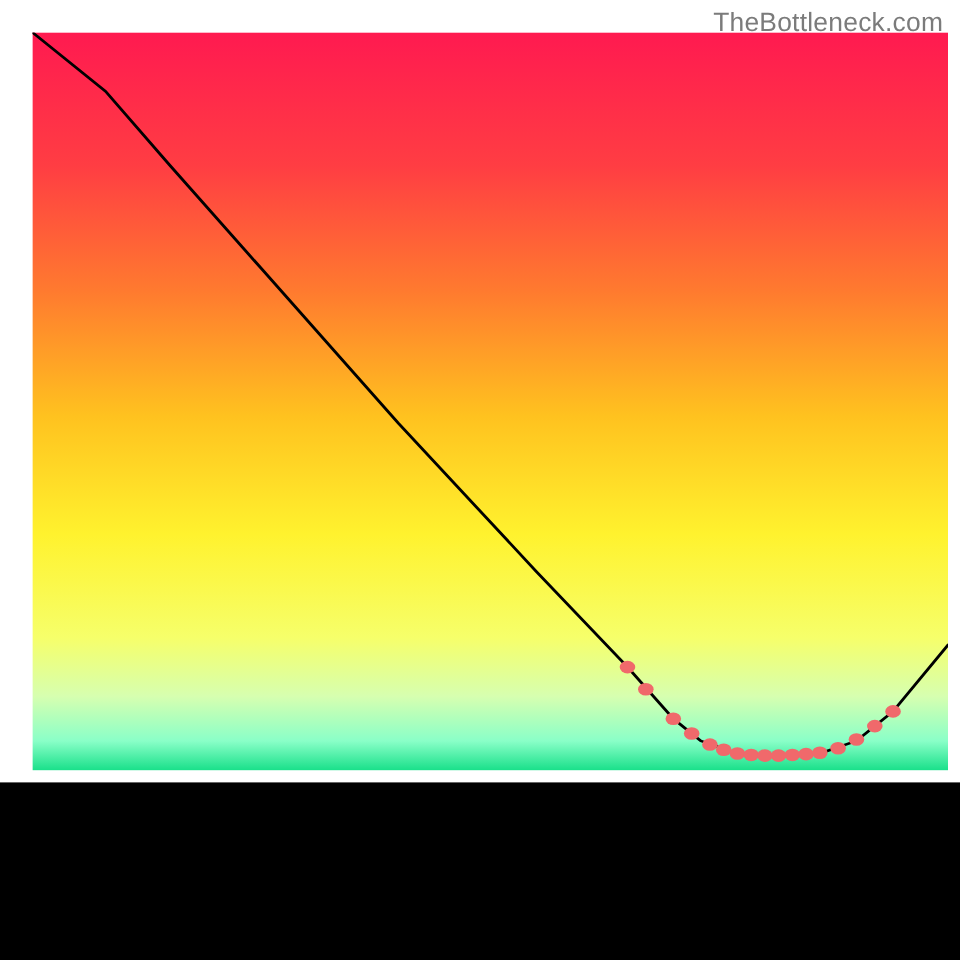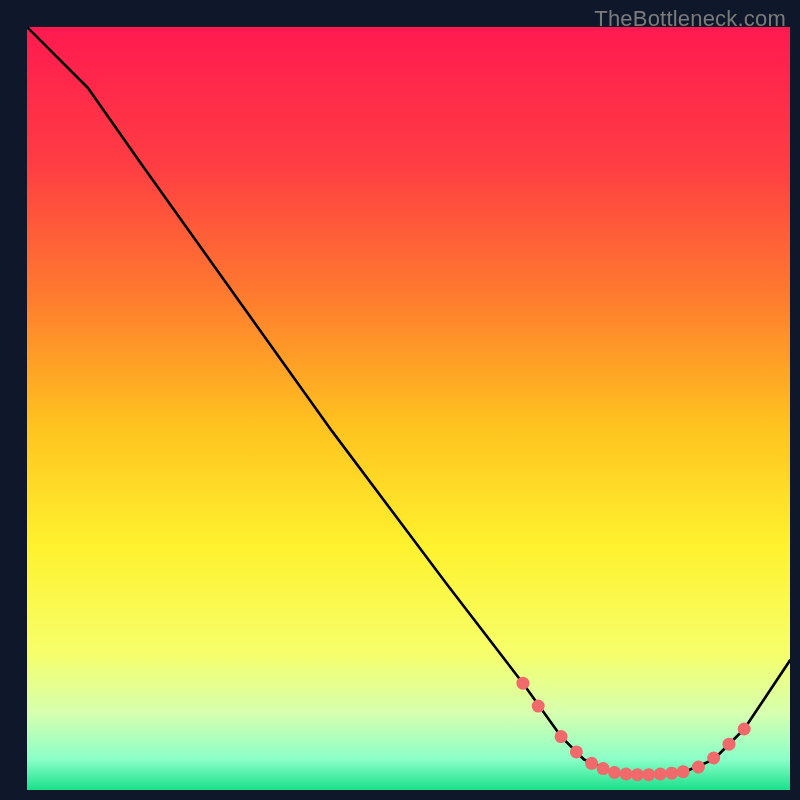--- a/index.html
+++ b/index.html
@@ -7,22 +7,22 @@
     padding: 0;
     width: 800px;
     height: 800px;
     background: #000;
     font-family: Arial, Helvetica, sans-serif;
     overflow: hidden;
   }
   .frame {
     position: relative;
     width: 800px;
-    height: 800px;
-    background: #0f172a;
+    height: 652px;
+    background: #ffffff;
   }
   .watermark {
     position: absolute;
     top: 6px;
     right: 14px;
     color: #7b7b7b;
     font-size: 22px;
     font-weight: 400;
     letter-spacing: 0.2px;
     z-index: 4;

